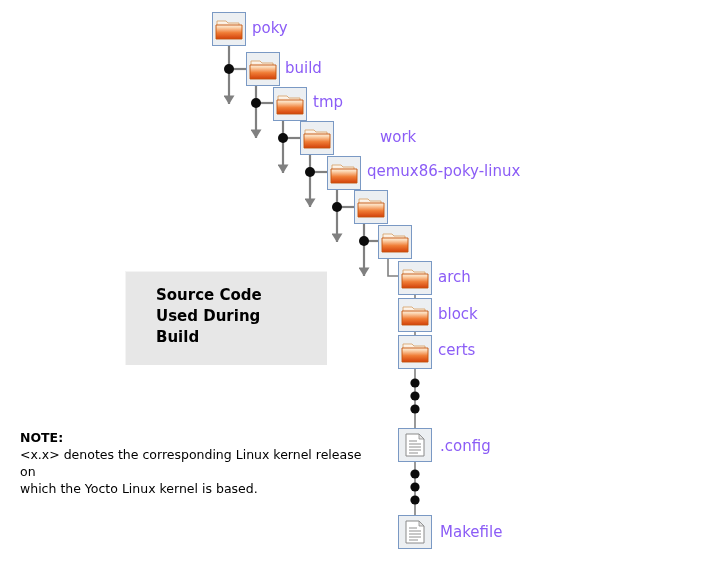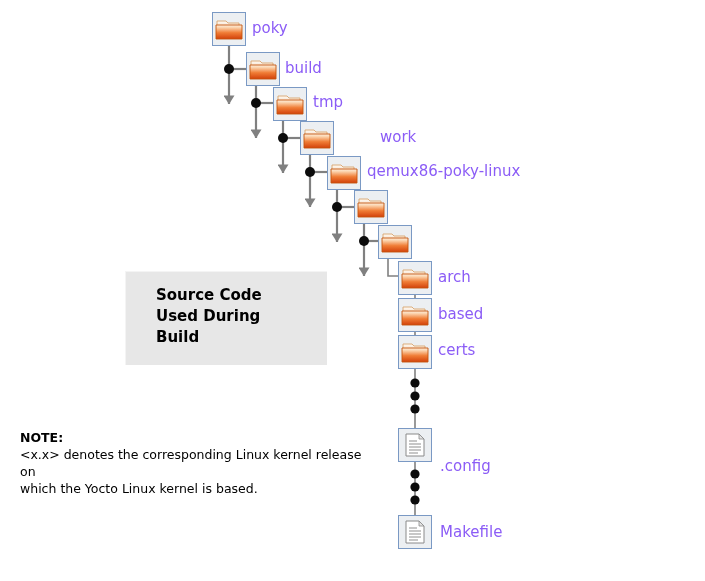--- a/index.html
+++ b/index.html
@@ -226,21 +226,21 @@
     </svg>
   </div>
   <div class="label" style="left:438px; top:268px;">arch</div>
 
   <div class="node" style="left:398px; top:298px;">
     <svg class="glyph" viewBox="0 0 30 30">
       <path d="M3,7 L12,7 L14,9 L25,9 L25,12 L3,12 Z" fill="url(#folderTabGrad)" stroke="#d9a56e" stroke-width="0.9"></path>
       <path d="M2,11 L28,11 L28,25 L2,25 Z" fill="url(#folderGrad)" stroke="#c4550f" stroke-width="0.9"></path>
     </svg>
   </div>
-  <div class="label" style="left:438px; top:305px;">based</div>
+  <div class="label" style="left:438px; top:305px;">block</div>
 
   <div class="node" style="left:398px; top:335px;">
     <svg class="glyph" viewBox="0 0 30 30">
       <path d="M3,7 L12,7 L14,9 L25,9 L25,12 L3,12 Z" fill="url(#folderTabGrad)" stroke="#d9a56e" stroke-width="0.9"></path>
       <path d="M2,11 L28,11 L28,25 L2,25 Z" fill="url(#folderGrad)" stroke="#c4550f" stroke-width="0.9"></path>
     </svg>
   </div>
   <div class="label" style="left:438px; top:341px;">certs</div>
 
   <div class="node" style="left:398px; top:428px;">
@@ -249,21 +249,21 @@
       <path d="M19,4 L19,9 L24,9 Z" fill="#e3e3e3" stroke="#8a8a8a" stroke-width="0.8"></path>
       <g stroke="#9a9a9a" stroke-width="1.1">
         <line x1="9" y1="11" x2="17" y2="11"></line>
         <line x1="9" y1="14" x2="21" y2="14"></line>
         <line x1="9" y1="17" x2="21" y2="17"></line>
         <line x1="9" y1="20" x2="21" y2="20"></line>
         <line x1="9" y1="23" x2="18" y2="23"></line>
       </g>
     </svg>
   </div>
-  <div class="label" style="left:440px; top:437px;margin-top:20px;">.config</div>
+  <div class="label" style="left:440px; top:437px;">.config</div>
 
   <div class="node" style="left:398px; top:515px;">
     <svg class="glyph" viewBox="0 0 30 30">
       <path d="M6,4 L19,4 L24,9 L24,26 L6,26 Z" fill="#ffffff" stroke="#8a8a8a" stroke-width="1"></path>
       <path d="M19,4 L19,9 L24,9 Z" fill="#e3e3e3" stroke="#8a8a8a" stroke-width="0.8"></path>
       <g stroke="#9a9a9a" stroke-width="1.1">
         <line x1="9" y1="11" x2="17" y2="11"></line>
         <line x1="9" y1="14" x2="21" y2="14"></line>
         <line x1="9" y1="17" x2="21" y2="17"></line>
         <line x1="9" y1="20" x2="21" y2="20"></line>

